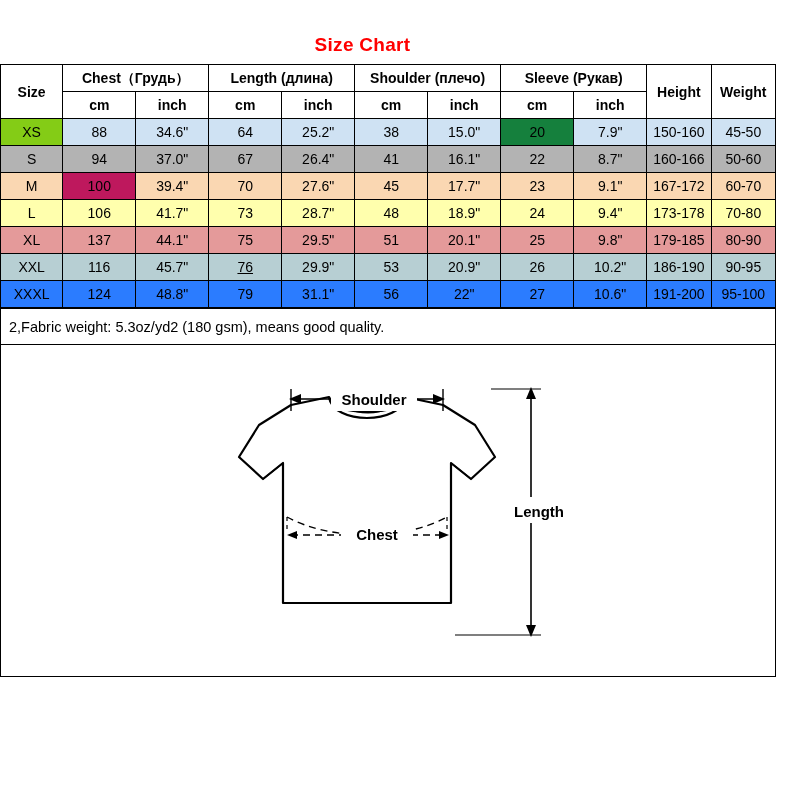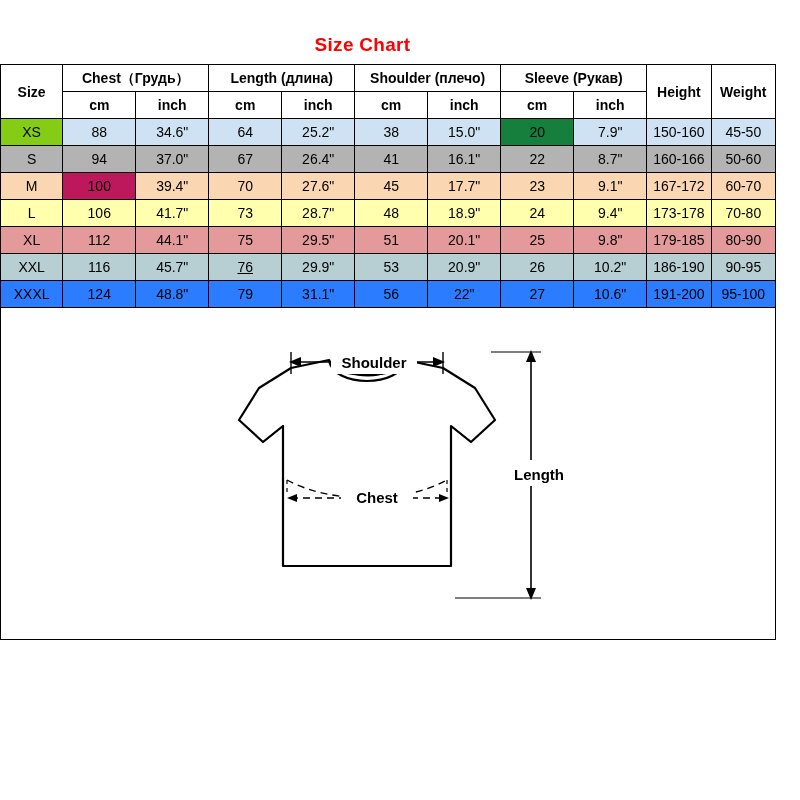--- a/index.html
+++ b/index.html
@@ -180,21 +180,21 @@
         <td style="background: rgb(255, 255, 173);">28.7"</td>
         <td style="background: rgb(255, 255, 173);">48</td>
         <td style="background: rgb(255, 255, 173);">18.9"</td>
         <td style="background: rgb(255, 255, 173);">24</td>
         <td style="background: rgb(255, 255, 173);">9.4"</td>
         <td style="background: rgb(255, 255, 173);">173-178</td>
         <td style="background: rgb(255, 255, 173);">70-80</td>
       </tr>
       <tr class="row-xl">
         <td style="background: rgb(228, 154, 154);">XL</td>
-        <td style="background: rgb(228, 154, 154);">112</td>
+        <td style="background: rgb(228, 154, 154);">137</td>
         <td style="background: rgb(228, 154, 154);">44.1"</td>
         <td style="background: rgb(228, 154, 154);">75</td>
         <td style="background: rgb(228, 154, 154);">29.5"</td>
         <td style="background: rgb(228, 154, 154);">51</td>
         <td style="background: rgb(228, 154, 154);">20.1"</td>
         <td style="background: rgb(228, 154, 154);">25</td>
         <td style="background: rgb(228, 154, 154);">9.8"</td>
         <td style="background: rgb(228, 154, 154);">179-185</td>
         <td style="background: rgb(228, 154, 154);">80-90</td>
       </tr>
@@ -222,20 +222,23 @@
         <td style="background: rgb(43, 124, 255);">27</td>
         <td style="background: rgb(43, 124, 255);">10.6"</td>
         <td style="background: rgb(43, 124, 255);">191-200</td>
         <td style="background: rgb(43, 124, 255);">95-100</td>
       </tr>
     </tbody>
   </table>
 
   <table class="note-table">
     <tbody>
+      <tr>
+        <td>2,Fabric weight: 5.3oz/yd2 (180 gsm), means good quality.</td>
+      </tr>
     </tbody>
   </table>
 
   <div class="figure-box">
     <svg width="774" height="330" viewBox="0 0 774 330" xmlns="http://www.w3.org/2000/svg">
 
       <path d="M 290 60
                L 258 80
                L 238 112
                L 262 134

